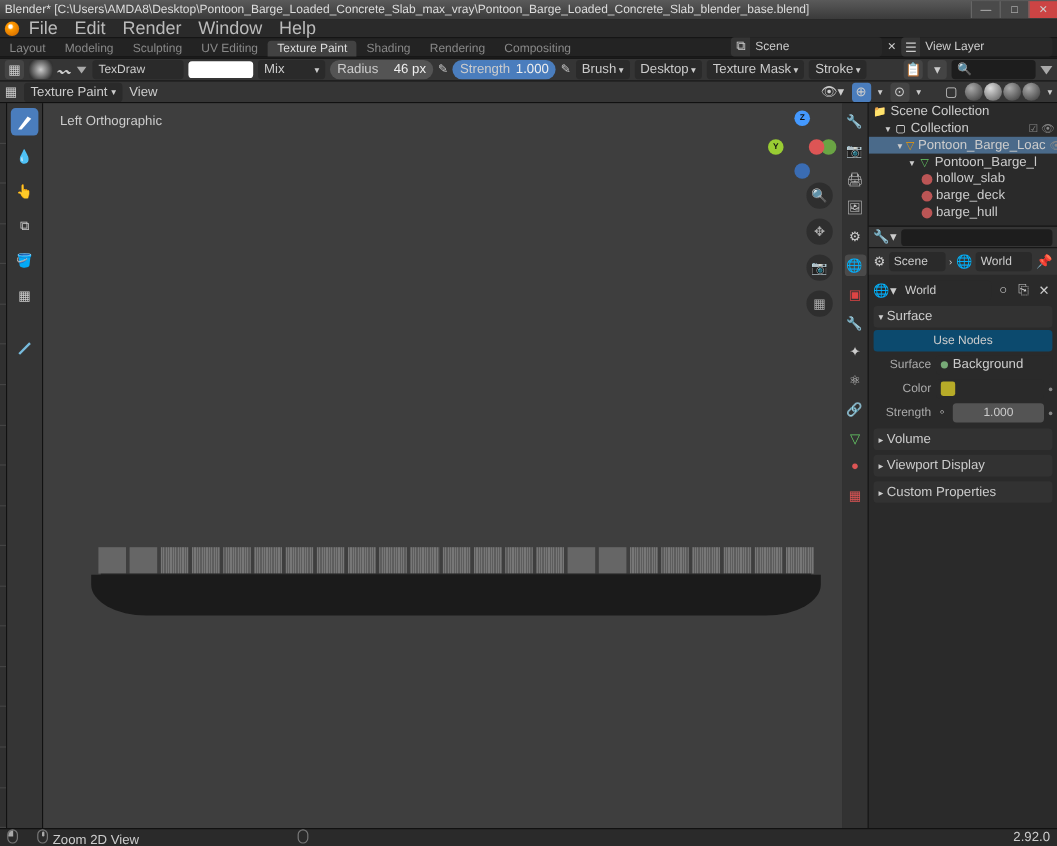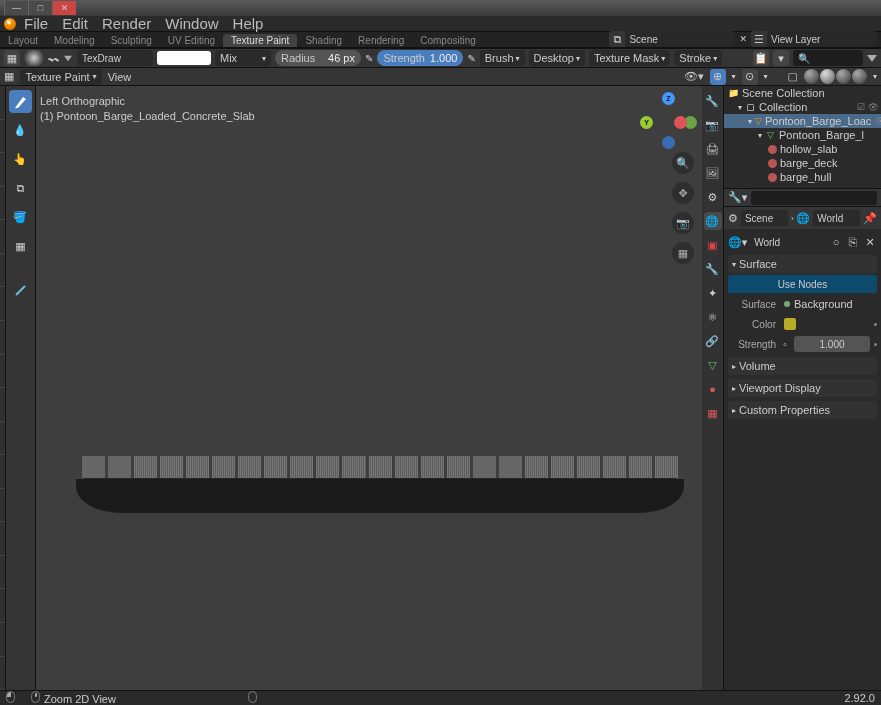--- a/index.html
+++ b/index.html
@@ -30,21 +30,21 @@
 .num-field .val { color: #eee; }
 .num-field.blue { background: #4a7dbd; }
 .header2 { height: 18px; background: #353535; display: flex; align-items: center; gap: 6px; padding: 0 4px; border-bottom: 1px solid #111; }
 .main-area { flex: 1; display: flex; min-height: 0; }
 .timeline-strip { width: 6px; background: #303030; border-right:1px solid #111; display:flex; flex-direction:column; overflow:hidden; }
 .timeline-strip .tick { flex:1; border-bottom:1px solid #444; }
 .toolbar-left { width: 30px; background: #353535; display: flex; flex-direction: column; align-items: center; padding-top: 4px; gap: 6px; border-right:1px solid #111; }
 .toolbtn { width: 23px; height: 23px; border-radius: 4px; display: flex; align-items: center; justify-content: center; }
 .toolbtn.active { background: #4a7dbd; }
 .viewport { flex: 1; background: #3e3e3e; position: relative; overflow:hidden; }
-.overlay-text { position: absolute; top: 8px; left: 4px; font-size: 10px; color: #ccc; line-height:1.35; }
+.overlay-text { position: absolute; top: 8px; left: 14px; font-size: 10px; color: #ccc; line-height:1.35; }
 .gizmo-stack { position: absolute; top: 66px; right: 8px; display: flex; flex-direction: column; gap: 8px; align-items:center; }
 .gizmo-stack .iconbtn { width: 22px; height: 22px; border-radius: 50%; background: #2e2e2e; display:flex; align-items:center; justify-content:center; color:#aaa; font-size:11px; }
 .orbit-gizmo { position: absolute; top: 6px; right: 6px; width: 56px; height: 56px; }
 .orbit-gizmo .ball { position:absolute; width:13px; height:13px; border-radius:50%; display:flex; align-items:center; justify-content:center; font-size:7px; color:#111; font-weight:bold; }
 .orbit-gizmo .ball.y{ background:#9c3; left:0; top:24px; } .orbit-gizmo .ball.minusy{ background:#6aa444; left:44px; top:24px; }
 .orbit-gizmo .ball.z{ background:#49f; left:22px; top:0; } .orbit-gizmo .ball.x{ background:#d55; left:34px; top:24px; } .orbit-gizmo .ball.minusz{ background:#3a6cb3; left:22px; top:44px; }
 .barge { position:absolute; left:40px; right:18px; top:365px; height:62px; }
 .barge-hull { position:absolute; bottom:0; left:0; right:0; height:34px; background:#1b1b1b; border-radius: 0 0 46px 46px / 0 0 26px 26px; }
 .barge-deck { position:absolute; bottom:32px; left:8px; right:8px; height:3px; background:#262626; }
 .cargo-row { position:absolute; bottom:35px; left:6px; right:6px; height:22px; display:flex; gap:3px; }
@@ -83,20 +83,21 @@
 .mouse-icon.l::before{content:"";position:absolute;left:0;top:0;width:4px;height:5px;background:#aaa;border-radius:5px 0 0 0;}
 .mouse-icon.m::before{content:"";position:absolute;left:3px;top:1px;width:2px;height:4px;background:#aaa;border-radius:1px;}
 .swatch-yellow{width:12px;height:12px;border-radius:2px;background:#b7ab28;}
 .dot-green{width:6px;height:6px;border-radius:50%;background:#7a7;}
 .funnel-icon{width:0;height:0;border-left:5px solid transparent;border-right:5px solid transparent;border-top:7px solid #aaa;}
 </style>
 </head>
 <body>
 
 <div class="titlebar">
+  <div class="titlebar-text">Blender* [C:\Users\AMDA8\Desktop\Pontoon_Barge_Loaded_Concrete_Slab_max_vray\Pontoon_Barge_Loaded_Concrete_Slab_blender_base.blend]</div>
   <div class="titlebar-btns">
     <div>—</div>
     <div>□</div>
     <div class="close">✕</div>
   </div>
 </div>
 
 <div class="menubar">
   <div class="blender-icon"></div>
   <div class="menu-item">File</div>
@@ -236,21 +237,20 @@
     <div class="toolbtn">
         <svg width="16" height="16">
           <path d="M3 13 L12 4" stroke="#7bd" stroke-width="2" fill="none"></path>
         </svg>
       </div>
   </div>
 
   <div class="viewport">
     <div class="overlay-text">
       <div>Left Orthographic</div>
-      <div>(1) Pontoon_Barge_Loaded_Concrete_Slab</div>
     </div>
     <div class="orbit-gizmo">
       <div class="ball z">Z</div>
       <div class="ball y">Y</div>
       <div class="ball minusy"></div>
       <div class="ball x"></div>
       <div class="ball minusz"></div>
     </div>
     <div class="gizmo-stack">
       <div class="iconbtn">🔍</div>

